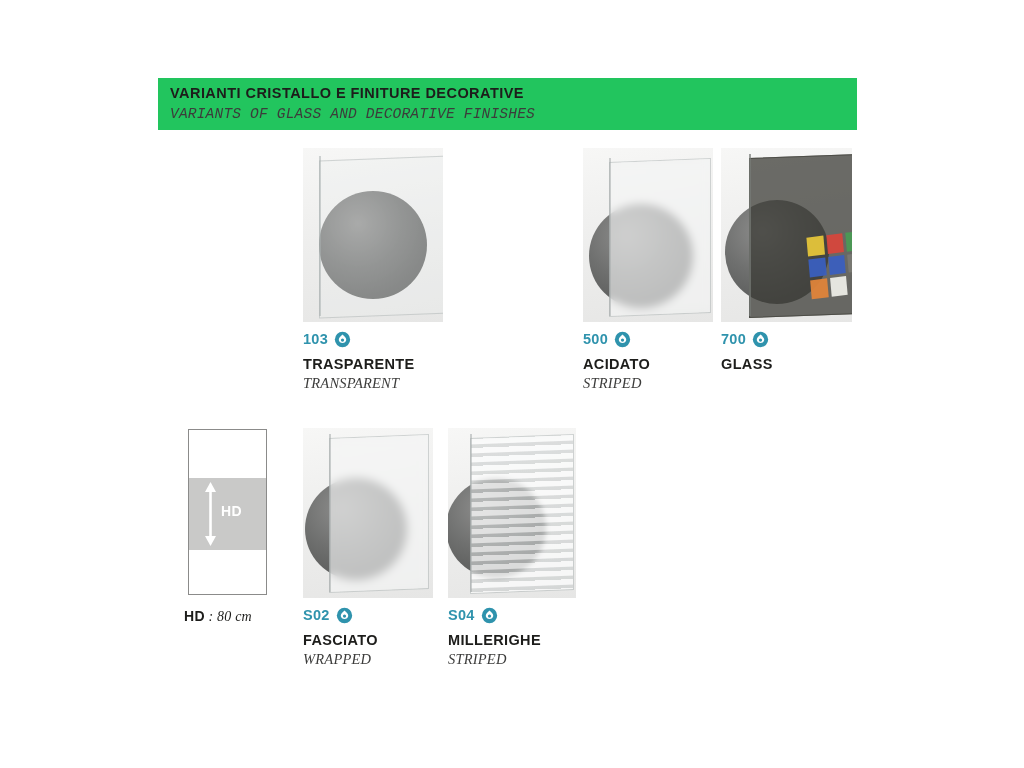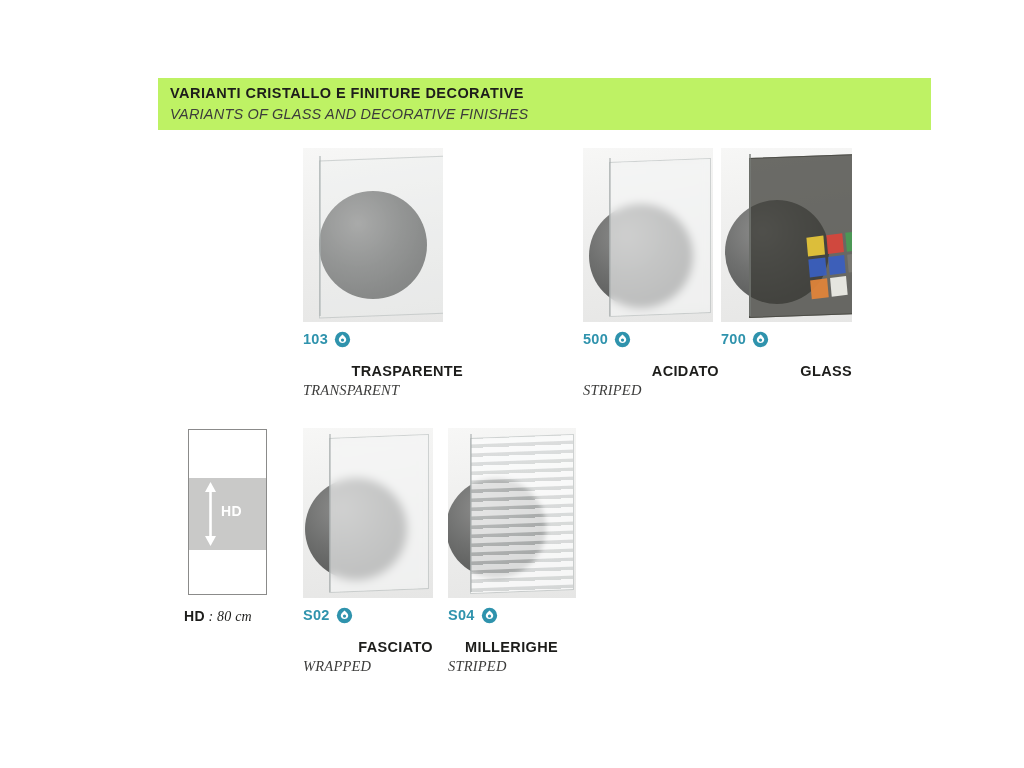--- a/index.html
+++ b/index.html
@@ -9,34 +9,34 @@
     background: #ffffff;
     font-family: "Liberation Sans", sans-serif;
     overflow: hidden;
   }
   #page { position: relative; width: 1024px; height: 768px; background: #fff; }
 
   
   .header-band {
     position: absolute;
     left: 158px; top: 78px;
-    width: 773px; height: 52px;
-    background: #bef264;
+    width: 699px; height: 52px;
+    background: #22c55e;
     padding: 7px 0 0 12px;
   }
   .header-title {
     font-size: 14.5px;
     font-weight: bold;
     letter-spacing: 0.45px;
     color: #1d1d1b;
     line-height: 17px;
     white-space: nowrap;
   }
   .header-subtitle {
-    font-family: Liberation Sans, sans-serif;
+    font-family: Liberation Mono, monospace;
     font-style: italic;
     font-size: 14.5px;
     color: #3c3c3b;
     letter-spacing: 0.2px;
     line-height: 20px;
     margin-top: 2px;
     white-space: nowrap;
   }
 
   
@@ -85,24 +85,23 @@
     font-weight: bold;
     letter-spacing: 0.3px;
     line-height: 15px;
   }
   .code-icon { width: 17px; height: 17px; display: block; flex: 0 0 17px; }
   .name-it {
     font-size: 14.5px;
     font-weight: bold;
     color: #1d1d1b;
     letter-spacing: 0.35px;
-    margin-top: 15px;
+    margin-top: 8px;
     line-height: 16px;
     white-space: nowrap;
-    text-align: right;
   }
   .name-en {
     font-family: "Liberation Serif", serif;
     font-style: italic;
     font-size: 14.5px;
     color: #3c3c3b;
     letter-spacing: 0.2px;
     margin-top: 3px;
     line-height: 16px;
     white-space: nowrap;

